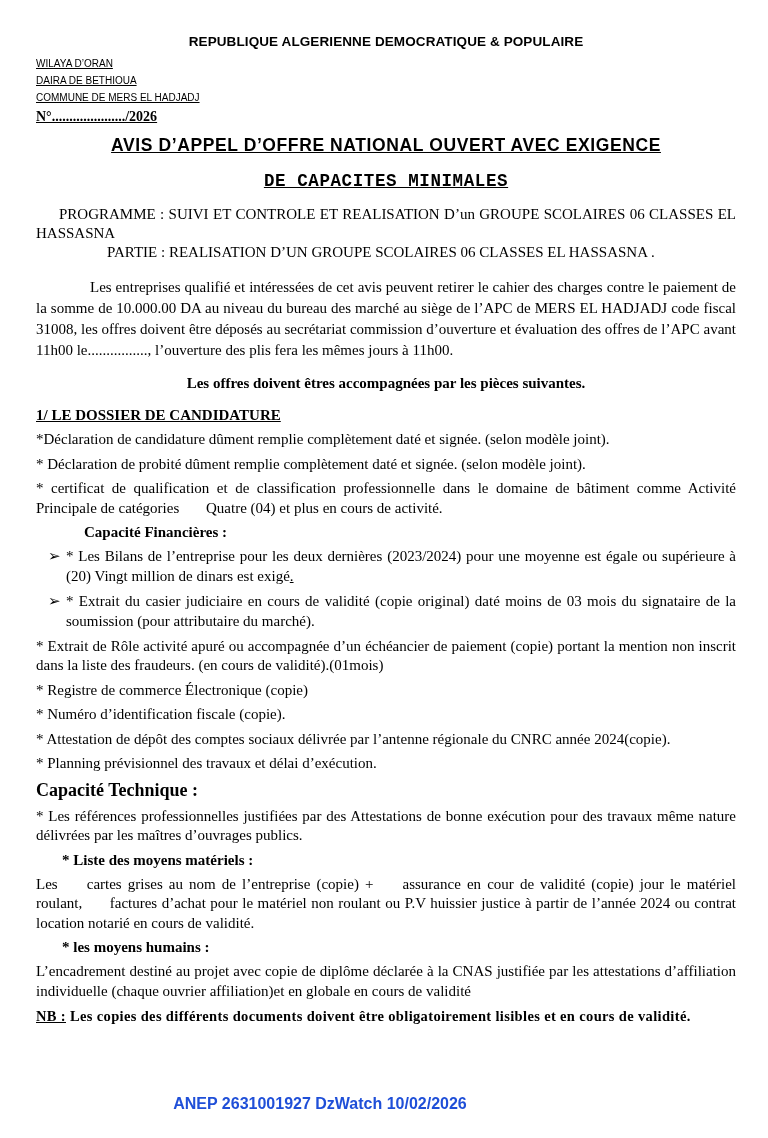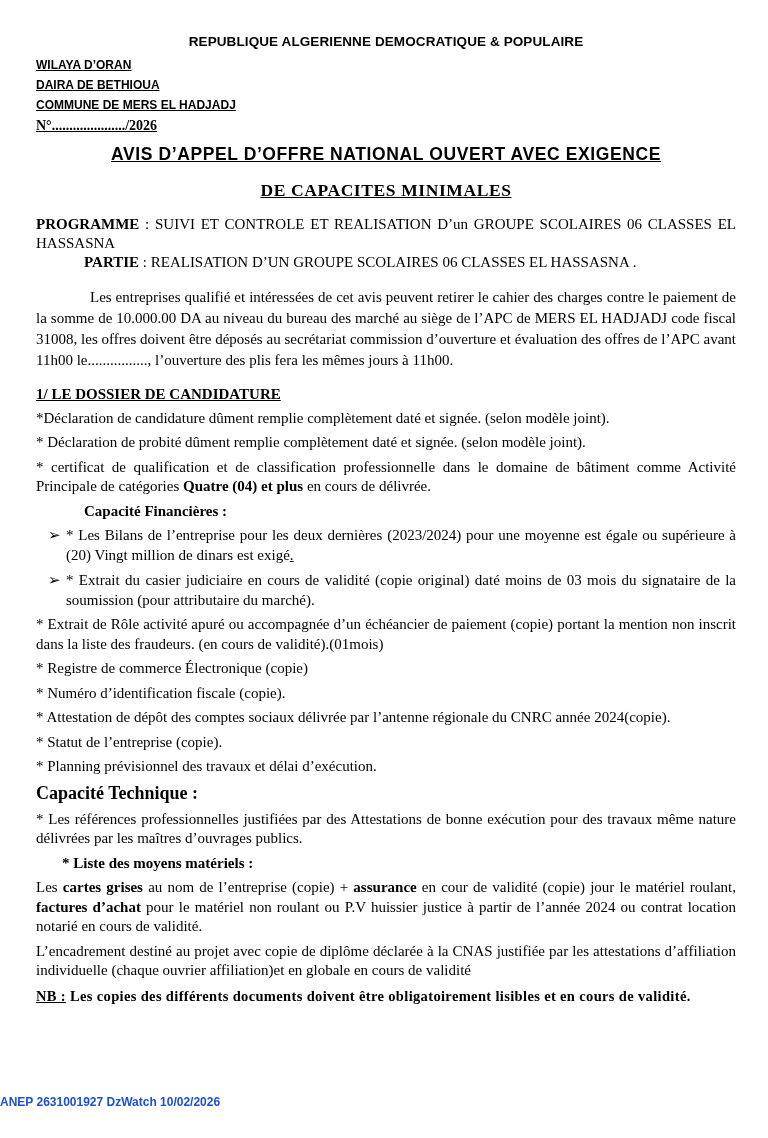--- a/index.html
+++ b/index.html
@@ -21,35 +21,35 @@
     height: 1138px;
     padding: 17px;
     box-sizing: border-box;
   }
   .inner {
     position: absolute;
     left: 36px;
     top: 34px;
     width: 700px;
   }
-  .bold { font-weight: bold; }
+  .bold { font-weight: normal; margin-left: 23px; }
   .u { text-decoration: underline; }
 
   .title-republic {
     font-family: "Liberation Sans", sans-serif;
     font-weight: bold;
     font-size: 13.5px;
     text-align: center;
     letter-spacing: 0.1px;
     margin-bottom: 9px;
   }
   .admin-line {
     font-family: "Liberation Sans", sans-serif;
-    font-weight: bold;
-    font-size: 12px;
+    font-weight: normal;
+    font-size: 10px;
     text-decoration: underline;
     margin-bottom: 6px;
     display: block;
     width: max-content;
   }
   .numline {
     font-family: Liberation Serif, serif;
     font-weight: bold;
     font-size: 14px;
     text-decoration: underline;
@@ -60,21 +60,21 @@
   .avis {
     font-family: "Liberation Sans", sans-serif;
     font-weight: bold;
     font-size: 17.5px;
     text-align: center;
     text-decoration: underline;
     letter-spacing: 0.6px;
     margin-top: 10px;
   }
   .avis2 {
-    font-family: Liberation Serif, serif;
+    font-family: Liberation Mono, monospace;
     font-weight: bold;
     font-size: 17.5px;
     text-align: center;
     text-decoration: underline;
     letter-spacing: 0.6px;
     margin-top: 15px;
   }
   p {
     margin: 0;
     font-size: 15px;
@@ -156,23 +156,24 @@
     font-size: 14.5px;
     font-weight: bold;
     letter-spacing: 0.35px;
   }
   .nb .nb-label { text-decoration: underline; }
   .anep {
     position: absolute;
     left: 0;
     right: 0;
     top: 1095px;
-    font-family: "Liberation Sans", sans-serif;
-    font-weight: bold;
-    font-size: 12px;
+    text-align: center;
+    font-family: "Liberation Sans", sans-serif;
+    font-weight: bold;
+    font-size: 16px;
     color: #1f4fd8;
   }
 </style>
 </head>
 <body>
 
 <div class="page">
   <div class="inner">
 
     <div class="title-republic">REPUBLIQUE ALGERIENNE DEMOCRATIQUE &amp; POPULAIRE</div>
@@ -189,59 +190,60 @@
     <p class="prog">
       <span class="bold">PROGRAMME</span><span> : SUIVI ET CONTROLE ET REALISATION  D’un GROUPE SCOLAIRES 06 CLASSES EL HASSASNA</span>
     </p>
 
     <p class="partie">
       <span class="bold">PARTIE</span><span> : REALISATION D’UN GROUPE SCOLAIRES 06 CLASSES EL HASSASNA .</span>
     </p>
 
     <p class="para-body">Les entreprises  qualifié et intéressées de cet avis   peuvent retirer le cahier des charges  contre le paiement de la somme de 10.000.00 DA au niveau du bureau des marché au siège de l’APC de MERS EL HADJADJ code fiscal 31008, les offres doivent être déposés au secrétariat commission d’ouverture et évaluation des offres   de l’APC avant 11h00 le................, l’ouverture des plis fera les mêmes jours à 11h00.</p>
 
+    <p class="offres-accomp">Les offres doivent êtres accompagnées par les pièces suivantes.</p>
 
     <p class="dossier">1/ LE DOSSIER DE CANDIDATURE</p>
 
     <p class="list-line">*Déclaration de candidature dûment remplie complètement  daté  et signée. (selon modèle joint).</p>
     <p class="list-line">* Déclaration de probité dûment remplie complètement daté  et signée. (selon modèle joint).</p>
 
     <p class="list-line">
-      <span>* certificat de qualification et de classification professionnelle dans le domaine de bâtiment comme Activité Principale de catégories </span><span class="bold">Quatre  (04) et plus</span><span>  en cours de délivrée.</span>
+      <span>* certificat de qualification et de classification professionnelle dans le domaine de bâtiment comme Activité Principale de catégories </span><span class="bold">Quatre  (04) et plus</span><span>  en cours de activité.</span>
     </p>
 
     <p class="sub-head">Capacité Financières :</p>
 
     <div class="bullet-row">
       <span class="bullet-mark">➢</span>
       <span class="bullet-text"><span>* Les Bilans de l’entreprise pour   les deux dernières   (2023/2024) pour une moyenne est égale ou supérieure à (20) Vingt  million de dinars est exigé</span><span class="u">.</span></span>
     </div>
 
     <div class="bullet-row">
       <span class="bullet-mark">➢</span>
       <span class="bullet-text">* Extrait du casier judiciaire en cours de validité (copie original) daté moins de 03 mois du signataire de la soumission (pour attributaire du marché).</span>
     </div>
 
     <p class="list-line">* Extrait de Rôle activité apuré ou accompagnée d’un échéancier de paiement  (copie) portant la mention non inscrit dans la liste des fraudeurs. (en cours de validité).(01mois)</p>
     <p class="list-line">* Registre de commerce  Électronique (copie)</p>
     <p class="list-line">* Numéro d’identification fiscale (copie).</p>
     <p class="list-line">* Attestation de dépôt des comptes sociaux délivrée par l’antenne régionale du CNRC année 2024(copie).</p>
-    <p class="list-line">* Statut de l’entreprise (copie).</p>
     <p class="list-line">* Planning prévisionnel des travaux et délai d’exécution.</p>
 
     <p class="sub-head-left">Capacité Technique :</p>
 
     <p class="list-line">* Les références professionnelles justifiées par des Attestations de bonne exécution pour des travaux même nature délivrées par les maîtres d’ouvrages publics.</p>
 
     <p class="sub-head-ind">* Liste des moyens matériels :</p>
 
     <p class="list-line">
       <span> Les </span><span class="bold">cartes grises</span><span>  au nom de l’entreprise (copie) +  </span><span class="bold">assurance</span><span> en cour de validité (copie) jour le matériel roulant, </span><span class="bold">factures d’achat</span><span> pour le matériel non roulant ou P.V huissier justice à partir de l’année 2024 ou contrat location notarié en cours de validité.</span>
     </p>
 
+    <p class="sub-head-ind">* les moyens humains :</p>
 
     <p class="list-line">L’encadrement destiné au projet avec copie de diplôme déclarée à la CNAS justifiée par les attestations d’affiliation individuelle (chaque ouvrier affiliation)et en globale  en cours de validité</p>
 
     <p class="nb">
       <span class="nb-label">NB :</span><span> Les copies des différents documents doivent être obligatoirement lisibles et en cours de validité.</span>
     </p>
 
   </div>
 
   <div class="anep">ANEP 2631001927 DzWatch 10/02/2026</div>

